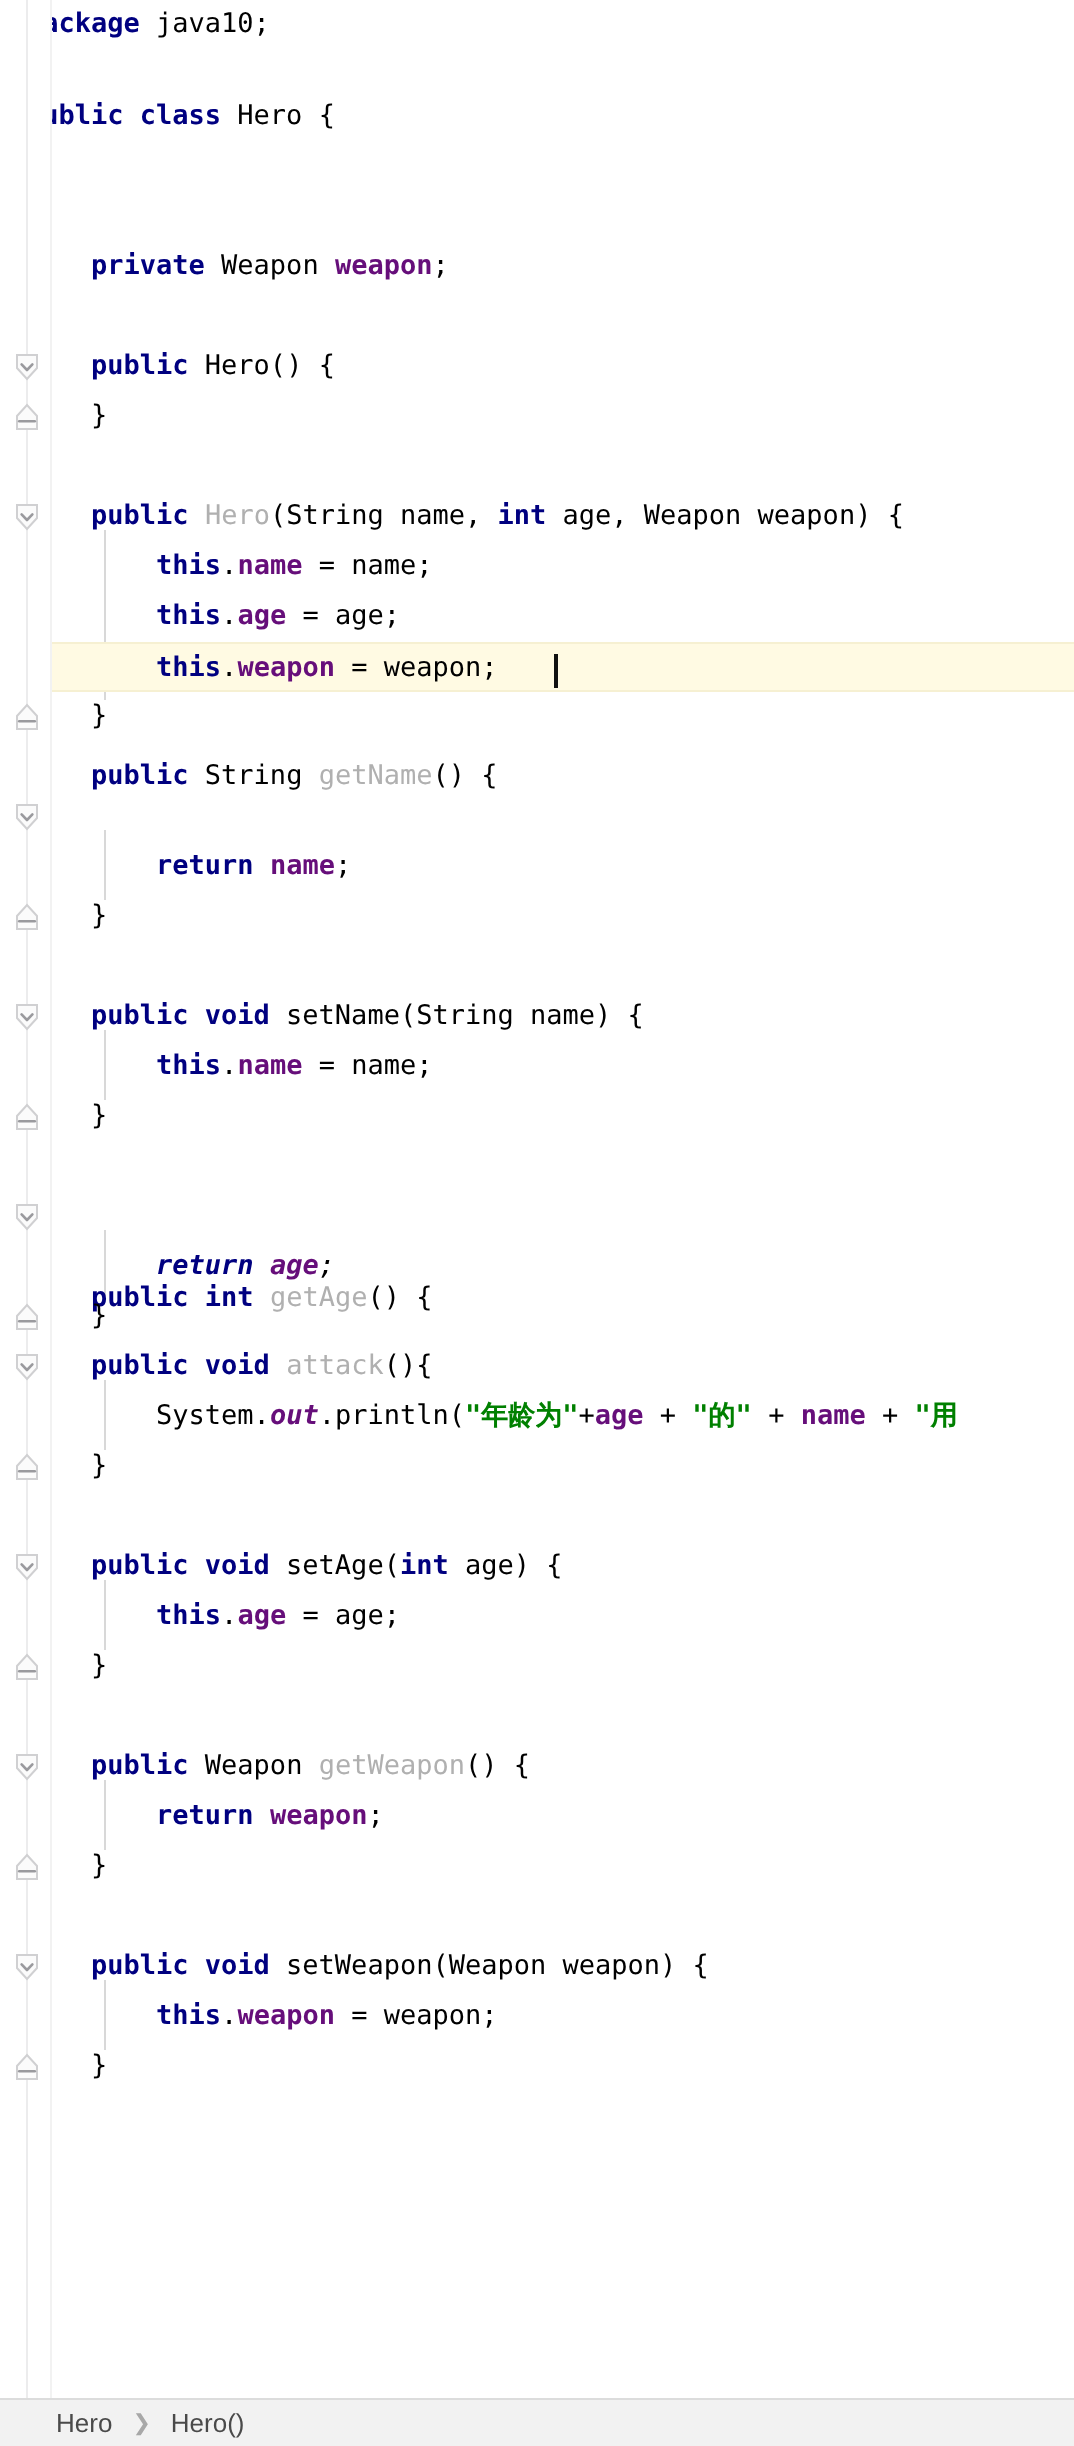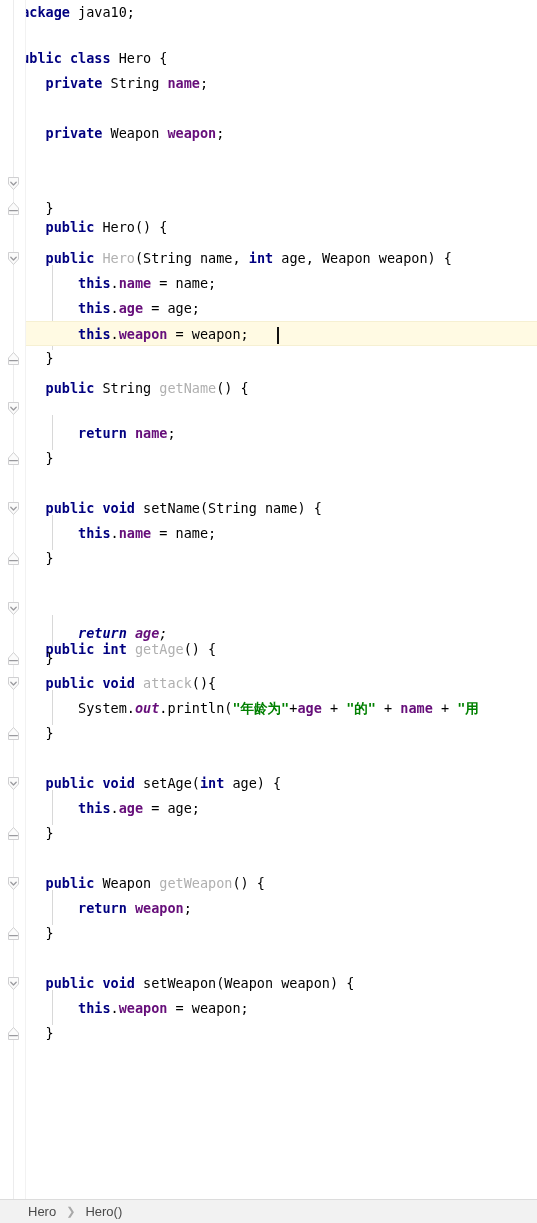--- a/index.html
+++ b/index.html
@@ -273,24 +273,23 @@
         <div class="indent-guide" style="left: 52px; top: 690px; height: 35px;"></div>
         <div class="indent-guide" style="left: 52px; top: 790px; height: 35px;"></div>
         <div class="indent-guide" style="left: 52px; top: 890px; height: 35px;"></div>
         <div class="indent-guide" style="left: 52px; top: 990px; height: 35px;"></div>
       </div>
 
     <div class="code-surface" id="code-surface">
         <div class="line" style="top: 0px;"><span class="txt"><span class="kw">package</span><span class="plain"> java10;</span></span></div>
         <div class="line" style="top: 25px;"><span class="txt"></span></div>
         <div class="line" style="top: 46px;"><span class="txt"><span class="kw">public class</span><span class="plain"> Hero {</span></span></div>
-        <div class="line" style="top: 71px;"><span class="txt"><span class="plain">    </span><span class="kw">private</span><span class="plain"> String </span><span class="fld">name</span><span class="plain">;</span></span></div>
         <div class="line" style="top: 121px; text-align: center;"><span class="txt"><span class="plain">    </span><span class="kw">private</span><span class="plain"> Weapon </span><span class="fld">weapon</span><span class="plain">;</span></span></div>
         <div class="line" style="top: 146px;"><span class="txt"></span></div>
-        <div class="line" style="top: 171px; margin-top: 44px;"><span class="txt"><span class="plain">    </span><span class="kw">public</span><span class="plain"> Hero() {</span></span></div>
+        <div class="line" style="top: 171px;"><span class="txt"><span class="plain">    </span><span class="kw">public</span><span class="plain"> Hero() {</span></span></div>
         <div class="line" style="top: 196px;"><span class="txt"><span class="plain">    </span><span class="plain">}</span></span></div>
         <div class="line" style="top: 221px;"><span class="txt"></span></div>
         <div class="line" style="top: 246px;"><span class="txt"><span class="plain">    </span><span class="kw">public</span><span class="plain"> </span><span class="unused">Hero</span><span class="plain">(String name, </span><span class="kw">int</span><span class="plain"> age, Weapon weapon) {</span></span></div>
         <div class="line" style="top: 271px;"><span class="txt"><span class="plain">        </span><span class="kw">this</span><span class="plain">.</span><span class="fld">name</span><span class="plain"> = name;</span></span></div>
         <div class="line" style="top: 296px;"><span class="txt"><span class="plain">        </span><span class="kw">this</span><span class="plain">.</span><span class="fld">age</span><span class="plain"> = age;</span></span></div>
         <div class="line current" style="top: 321px;"><span class="txt"><span class="plain">        </span><span class="kw">this</span><span class="plain">.</span><span class="fld">weapon</span><span class="plain"> = weapon;</span></span></div>
         <div class="line" style="top: 346px;"><span class="txt"><span class="plain">    </span><span class="plain">}</span></span></div>
         <div class="line" style="top: 371px;"><span class="txt"></span></div>
         <div class="line" style="top: 376px;"><span class="txt"><span class="plain">    </span><span class="kw">public</span><span class="plain"> String </span><span class="unused">getName</span><span class="plain">() {</span></span></div>
         <div class="line" style="top: 421px; padding-left: 16px;"><span class="txt"><span class="plain">        </span><span class="kw">return</span><span class="plain"> </span><span class="fld">name</span><span class="plain">;</span></span></div>

